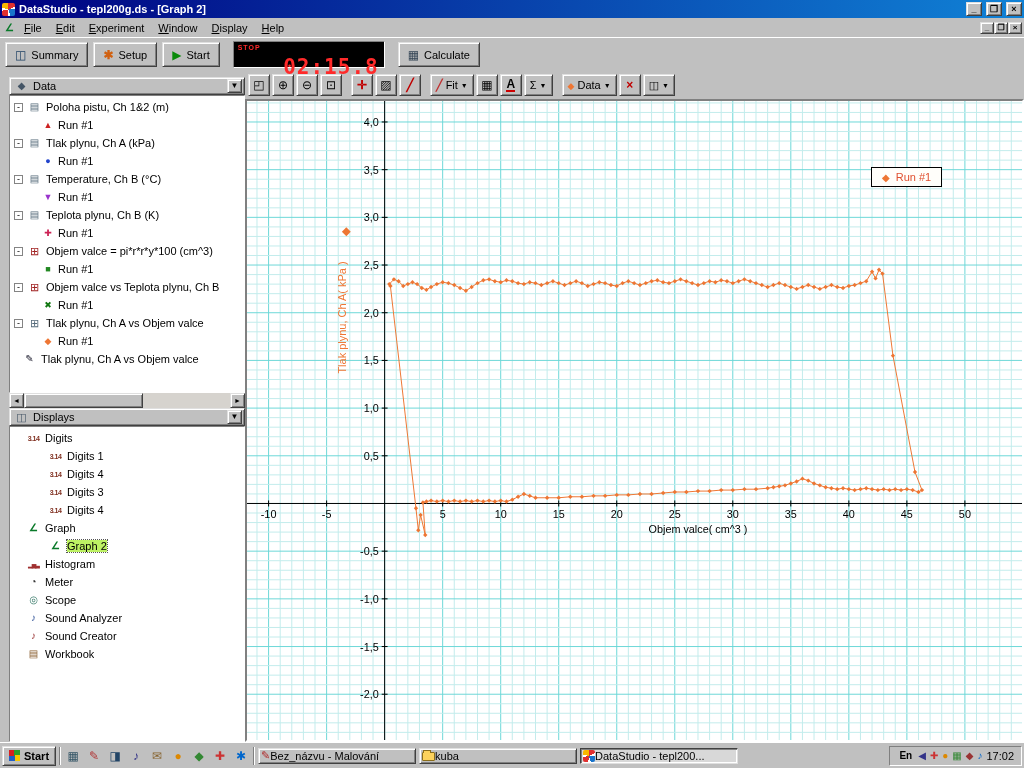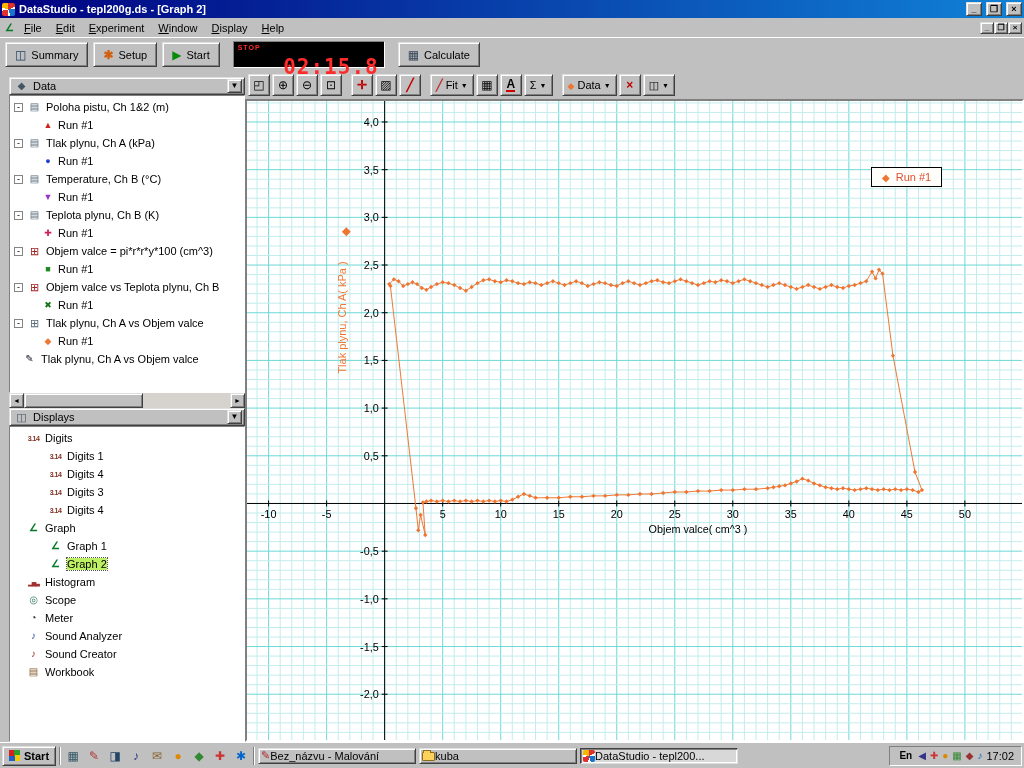--- a/index.html
+++ b/index.html
@@ -273,39 +273,35 @@
             <span class="tlabel">Digits 3</span>
           </div>
         <div class="trow lvl1">
             <span class="tic ic-digits"></span>
             <span class="tlabel">Digits 4</span>
           </div>
         <div class="trow lvl0">
             <span class="tic ic-graph"></span>
             <span class="tlabel">Graph</span>
           </div>
-        <div class="trow lvl1">
-            <span class="tic ic-graph"></span>
-            <span class="tlabel">Graph 1</span>
-          </div>
         <div class="trow lvl1 sel">
             <span class="tic ic-graph"></span>
             <span class="tlabel">Graph 2</span>
           </div>
         <div class="trow lvl0">
             <span class="tic ic-hist"></span>
             <span class="tlabel">Histogram</span>
           </div>
         <div class="trow lvl0">
+            <span class="tic ic-meter"></span>
+            <span class="tlabel">Meter</span>
+          </div>
+        <div class="trow lvl0">
             <span class="tic ic-scope"></span>
             <span class="tlabel">Scope</span>
-          </div>
-        <div class="trow lvl0">
-            <span class="tic ic-meter"></span>
-            <span class="tlabel">Meter</span>
           </div>
         <div class="trow lvl0">
             <span class="tic ic-sound"></span>
             <span class="tlabel">Sound Analyzer</span>
           </div>
         <div class="trow lvl0">
             <span class="tic ic-sound2"></span>
             <span class="tlabel">Sound Creator</span>
           </div>
         <div class="trow lvl0">

